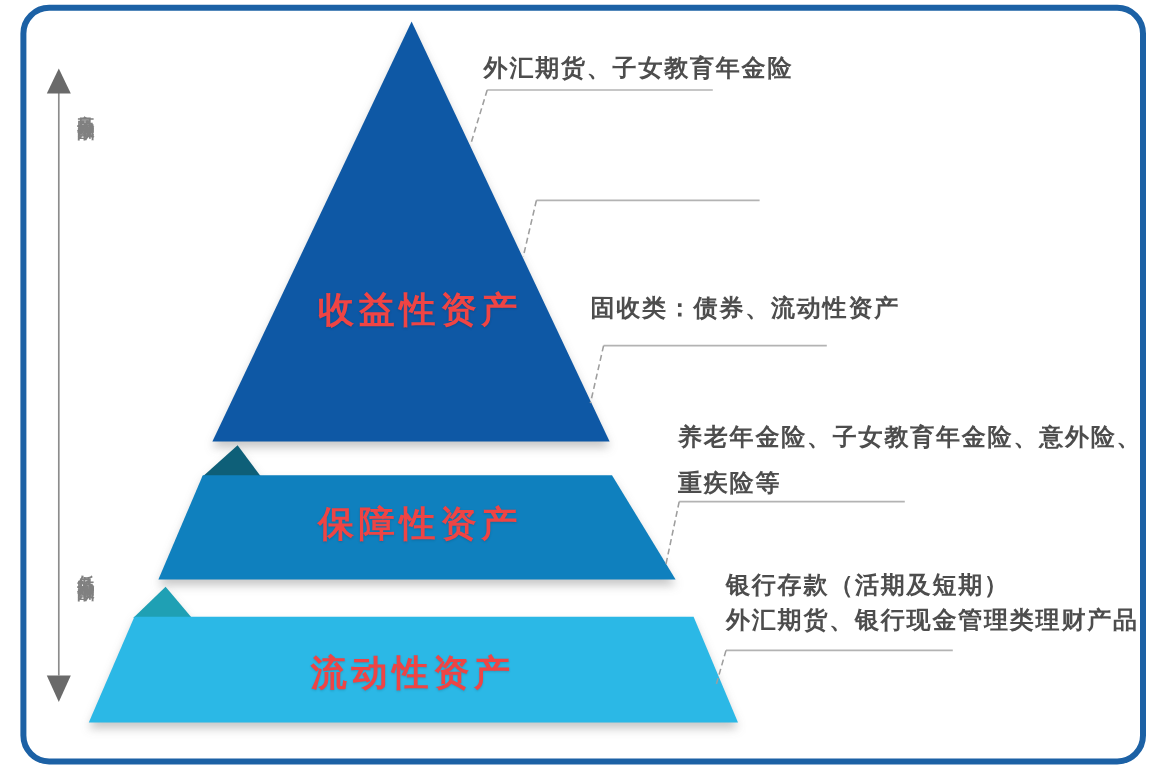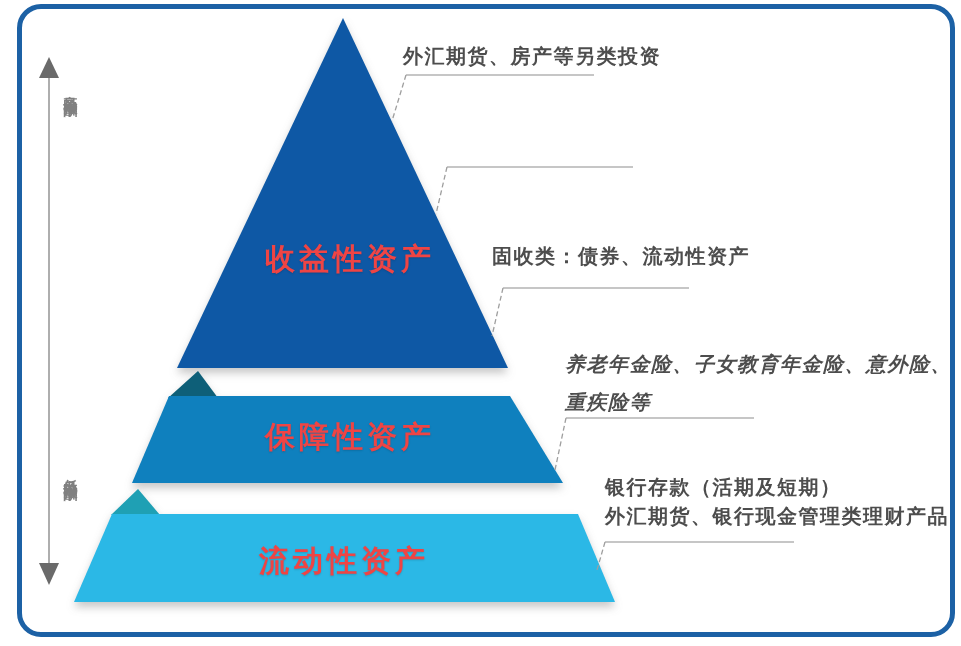--- a/index.html
+++ b/index.html
@@ -106,29 +106,29 @@
   </svg>
 
   <div class="vlabel" style="left:62px; top:84px;">高风险报酬</div>
   <div class="vlabel" style="left:62px; top:468px;">低风险报酬</div>
 
   <div class="tier-label" style="left:350px; top:259px;">收益性资产</div>
   <div class="tier-label" style="left:350px; top:437px;">保障性资产</div>
   <div class="tier-label" style="left:344px; top:561px;">流动性资产</div>
 
   <div class="callout" style="left:403px; top:44px;">
-    <div>外汇期货、房产等另类投资</div>
+    <div>外汇期货、子女教育年金险</div>
   </div>
 
 
   <div class="callout" style="left:492px; top:244px;">
     <div>固收类：债券、流动性资产</div>
   </div>
 
-  <div class="callout" style="left:565px; top:345px; line-height:38px;font-style:italic;">
+  <div class="callout" style="left:565px; top:345px; line-height:38px;">
     <div>养老年金险、子女教育年金险、意外险、</div>
     <div>重疾险等</div>
   </div>
 
   <div class="callout" style="left:605px; top:473px; line-height:29px;">
     <div>银行存款（活期及短期）</div>
     <div>外汇期货、银行现金管理类理财产品</div>
   </div>
 
 </div>

